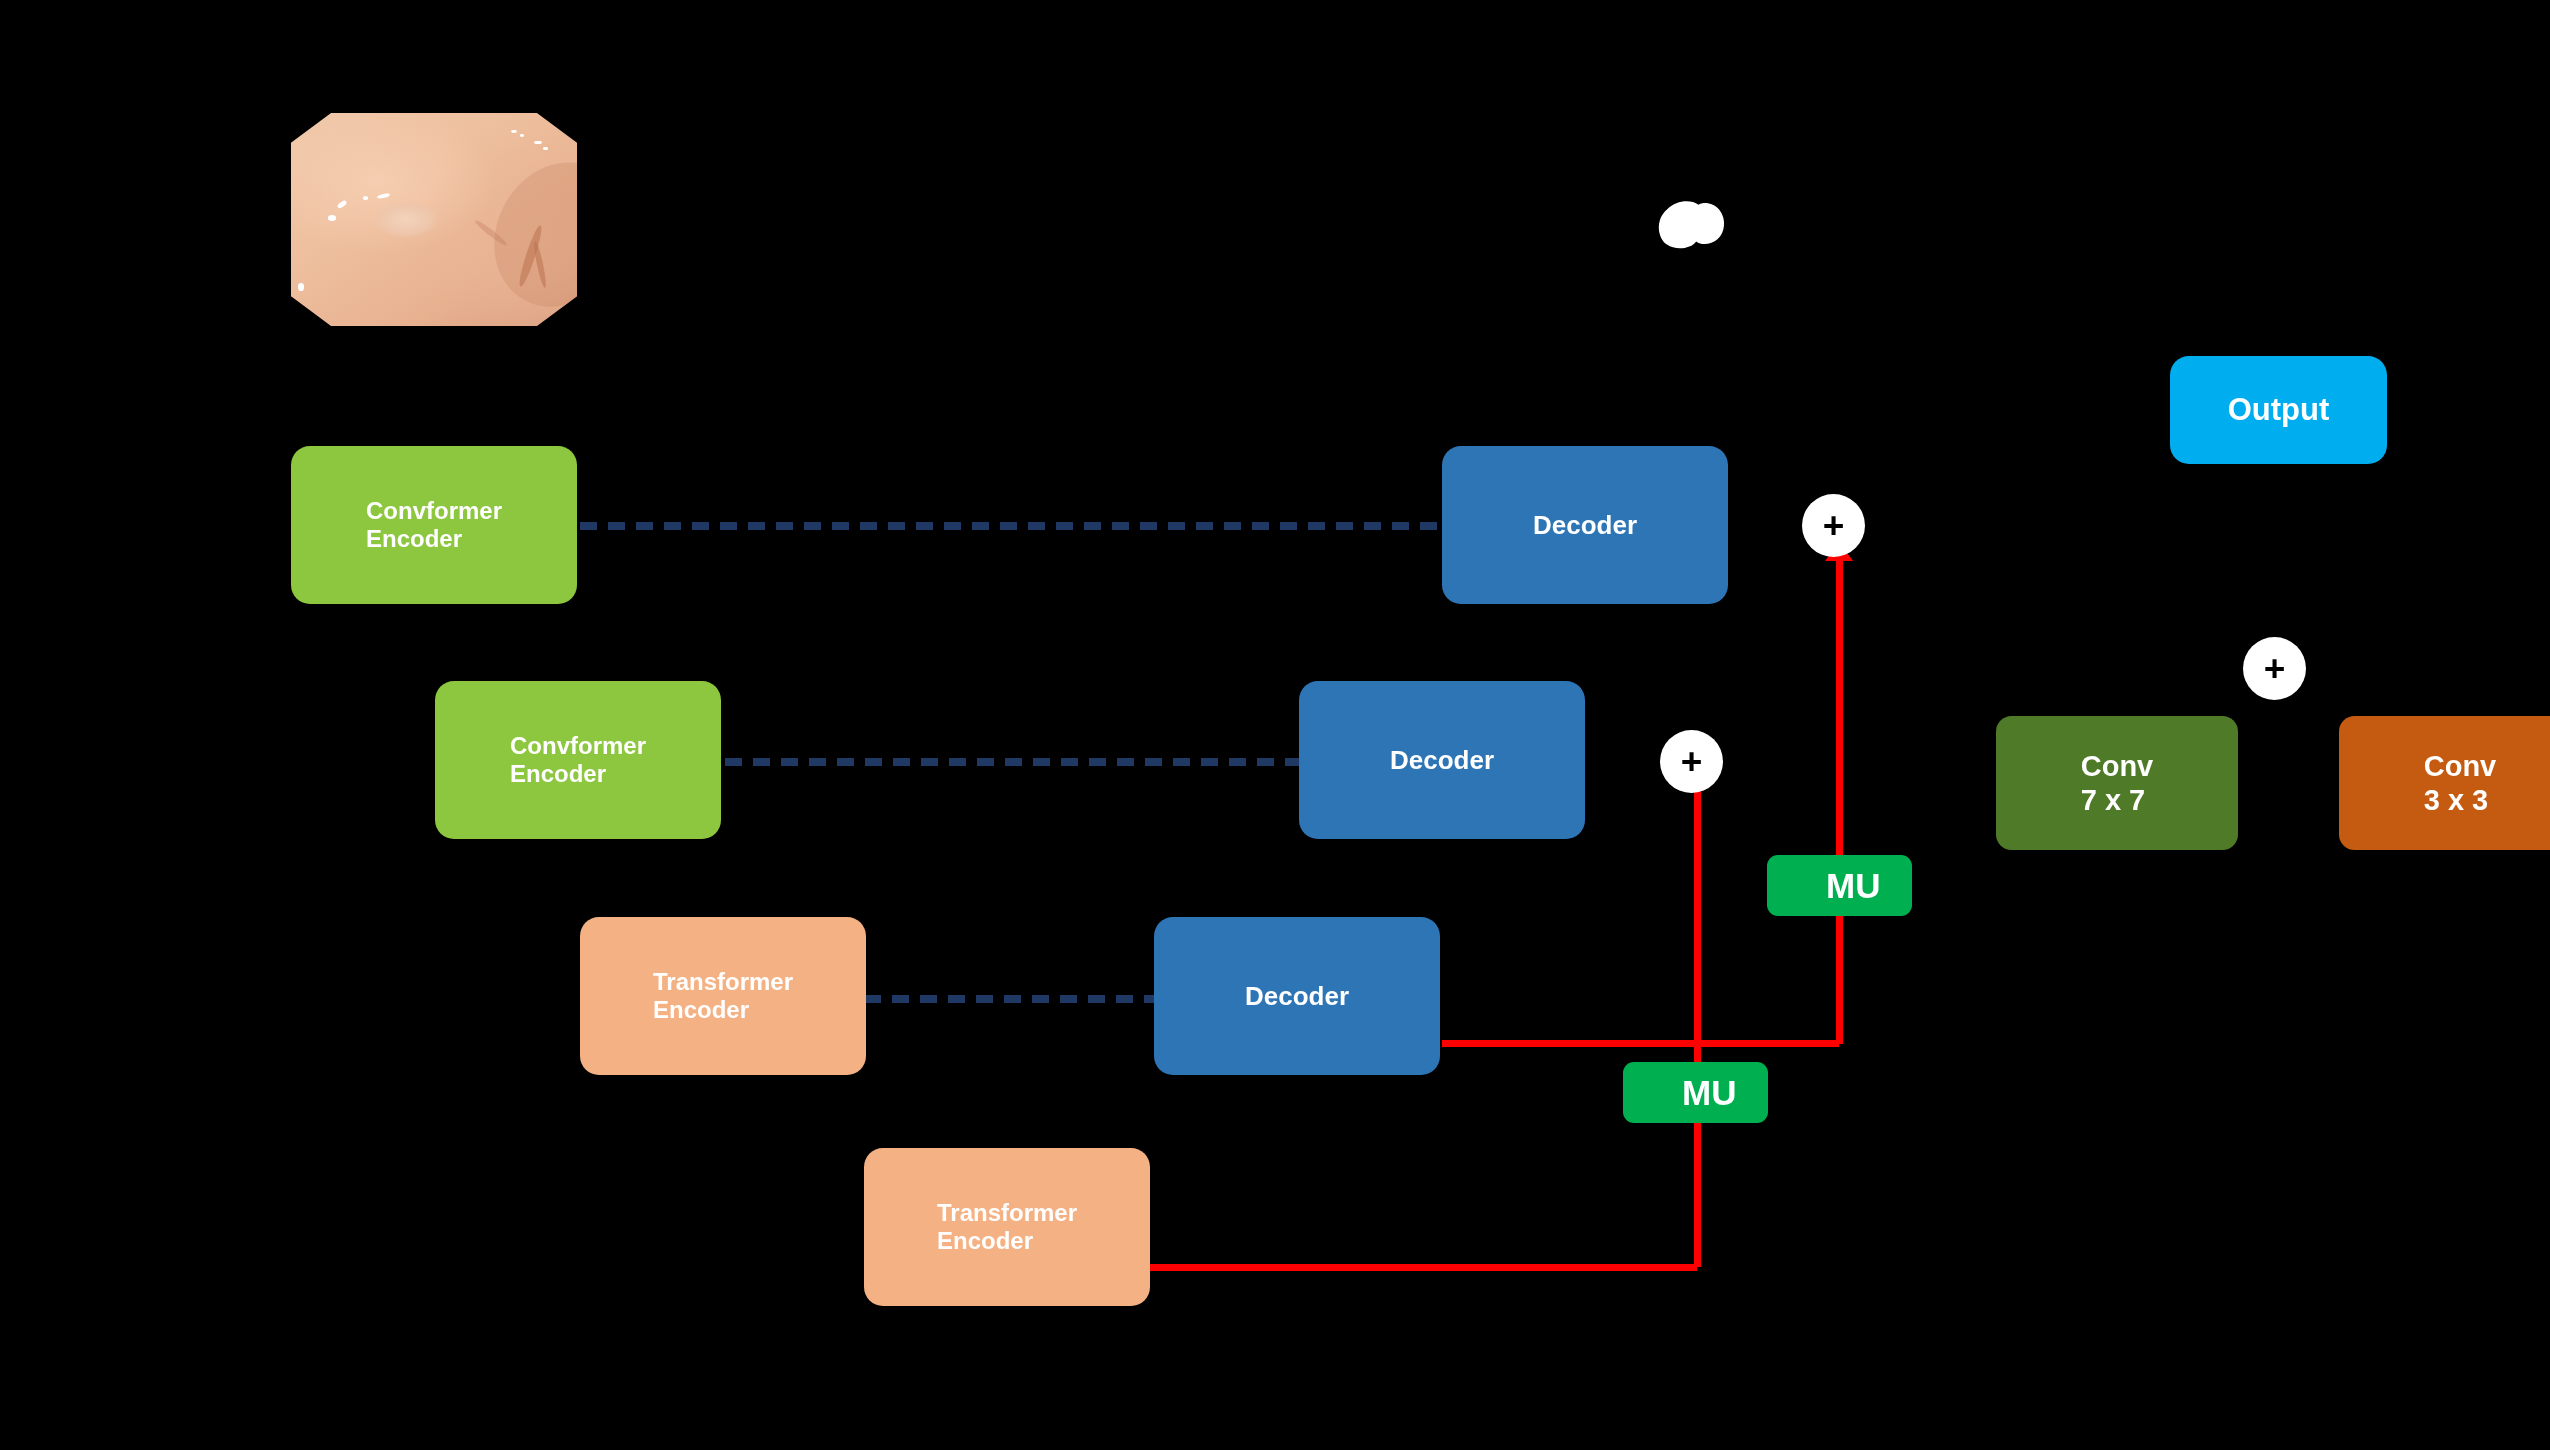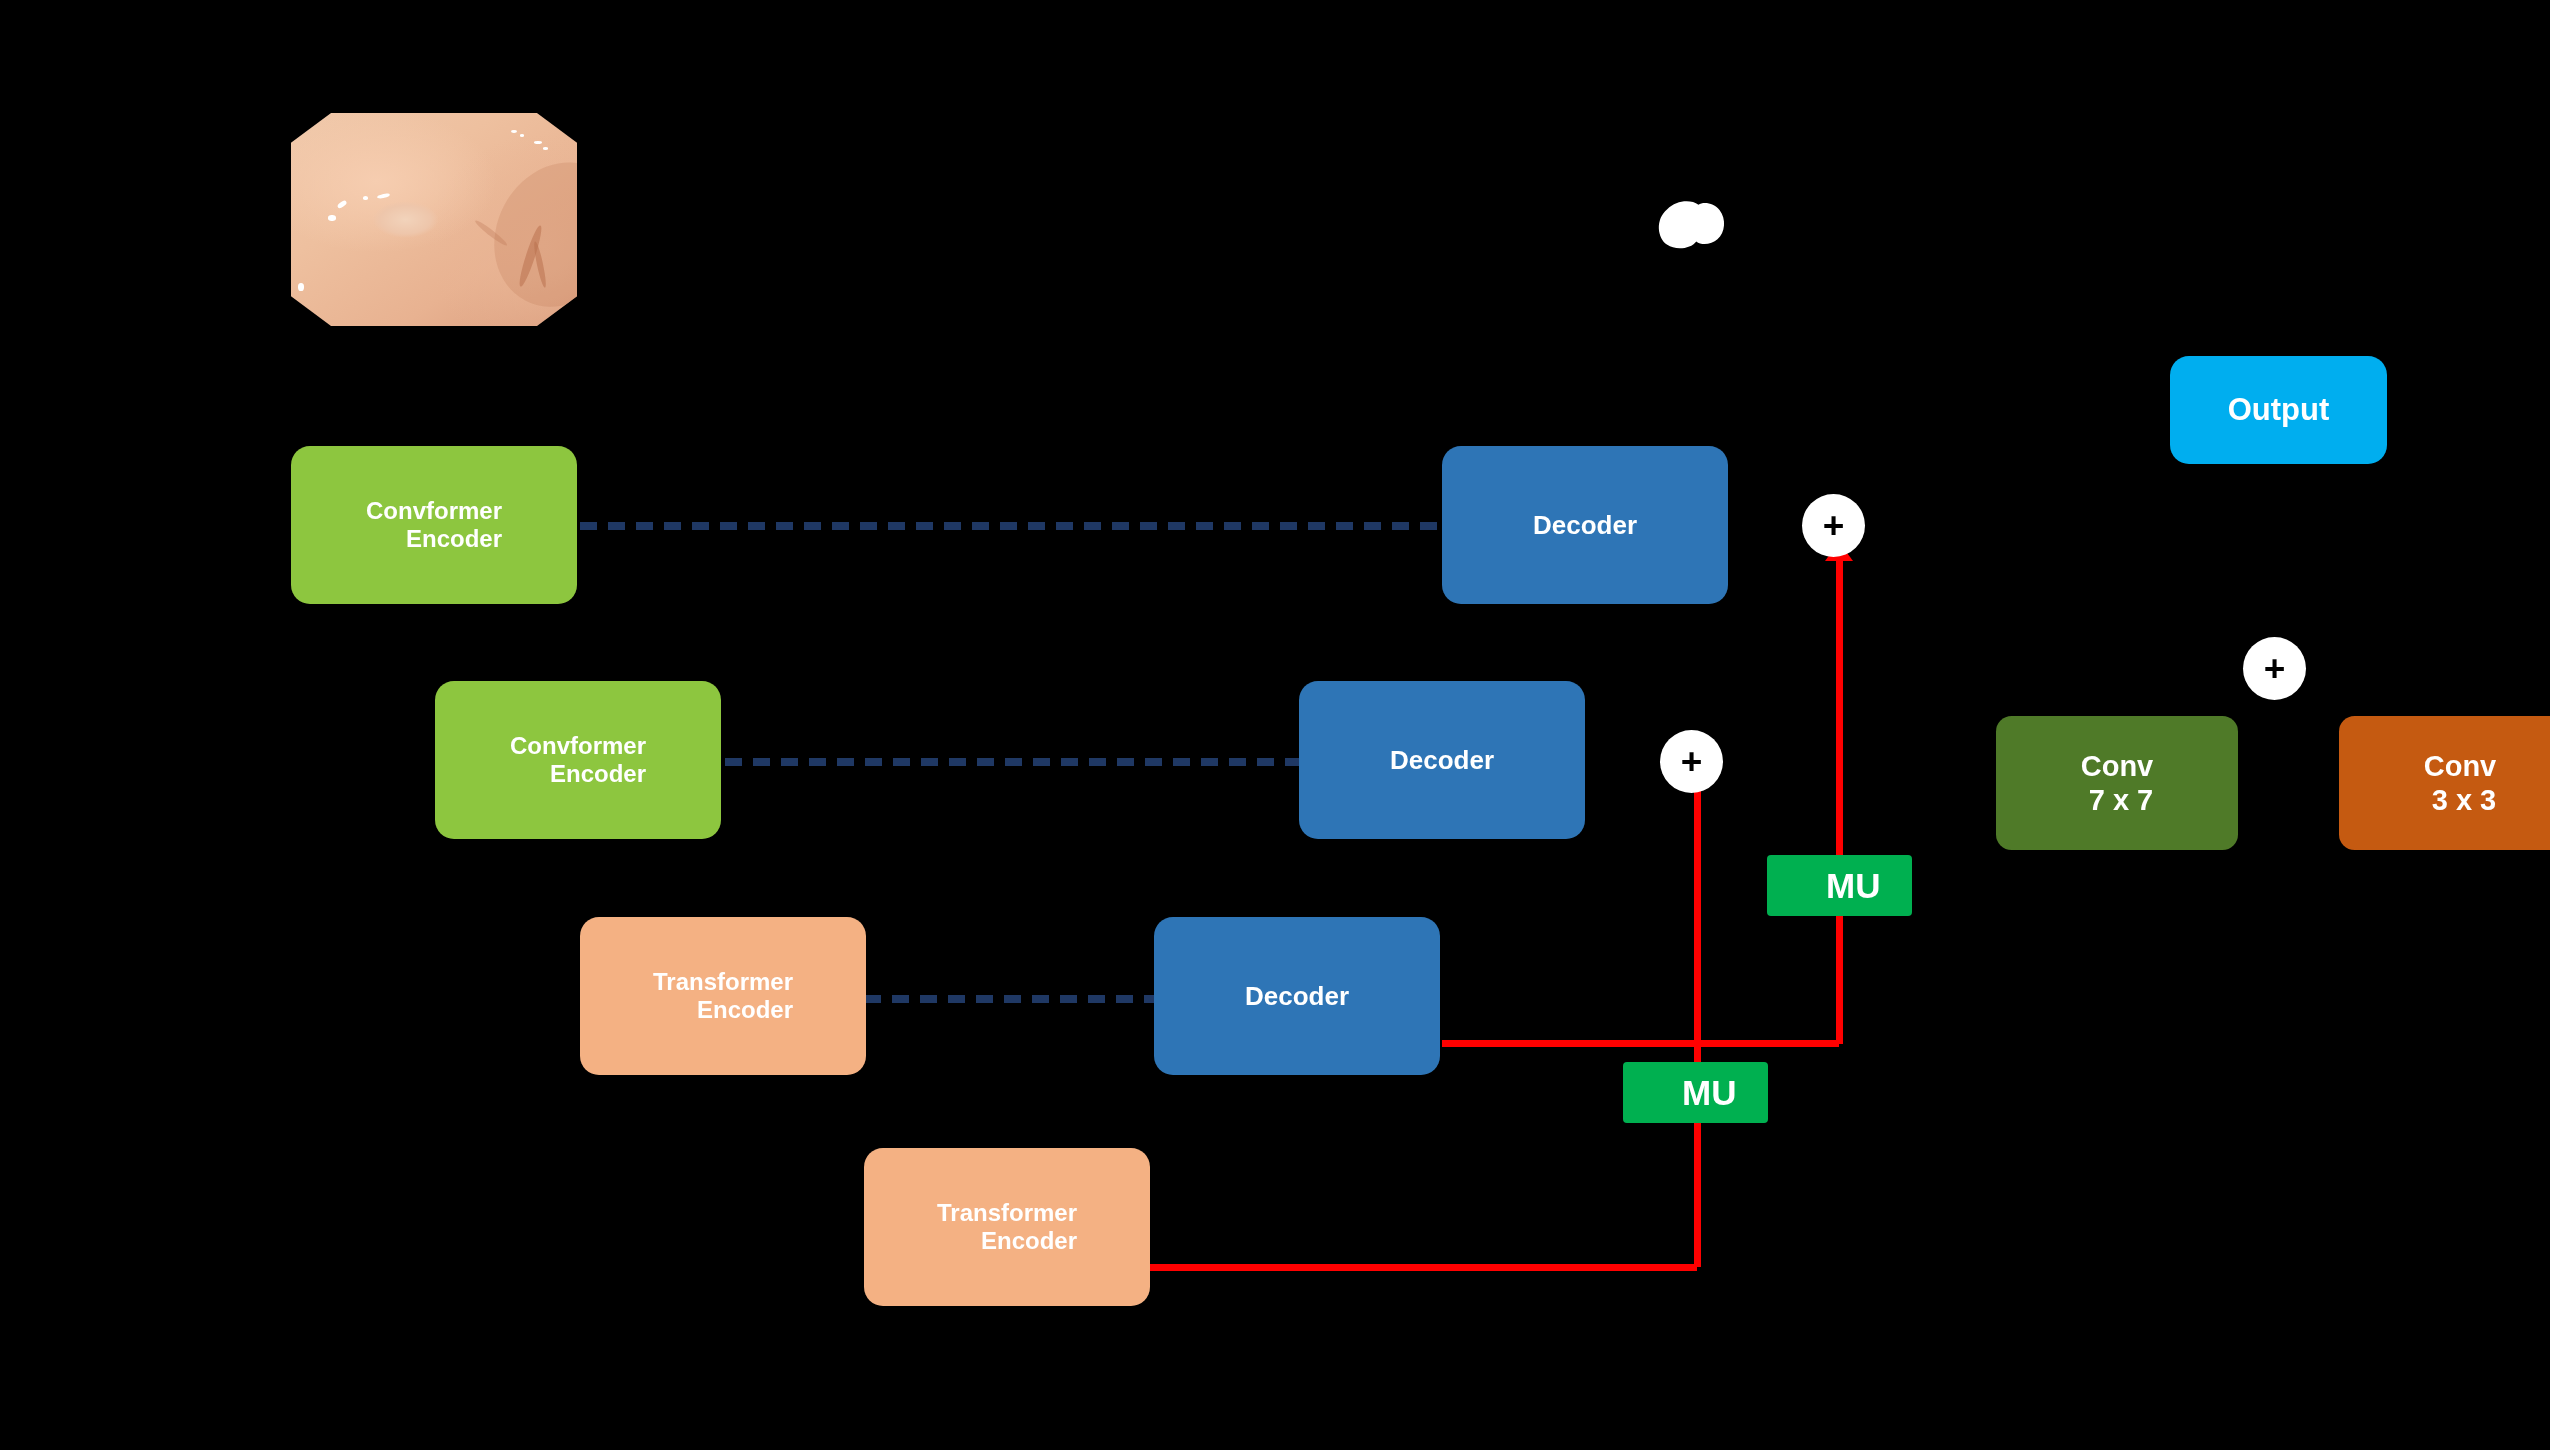--- a/index.html
+++ b/index.html
@@ -18,32 +18,32 @@
     background: #000000;
     overflow: hidden;
   }
 
   
   .node {
     position: absolute;
     display: flex;
     align-items: center;
     justify-content: center;
-    text-align: right;
+    text-align: left;
     color: #ffffff;
     font-weight: bold;
     line-height: 1.18;
     border-radius: 19px;
     box-sizing: border-box;
     padding: 2.2px 4.5px;
     white-space: pre-line;
     z-index: 6;
   }
   .node.sq { border-radius: 15.6px; }
-  .node.sharp { border-radius: 4px; padding-left: 32px; }
+  .node.sharp { border-radius: 11px; padding-left: 32px; }
 
   
   .dash-line {
     position: absolute;
     height: 7.8px;
     background-image: repeating-linear-gradient(
         to right,
         #1F3864 0px, #1F3864 16.7px,
         rgba(0,0,0,0) 16.7px, rgba(0,0,0,0) 28px);
     z-index: 2;

